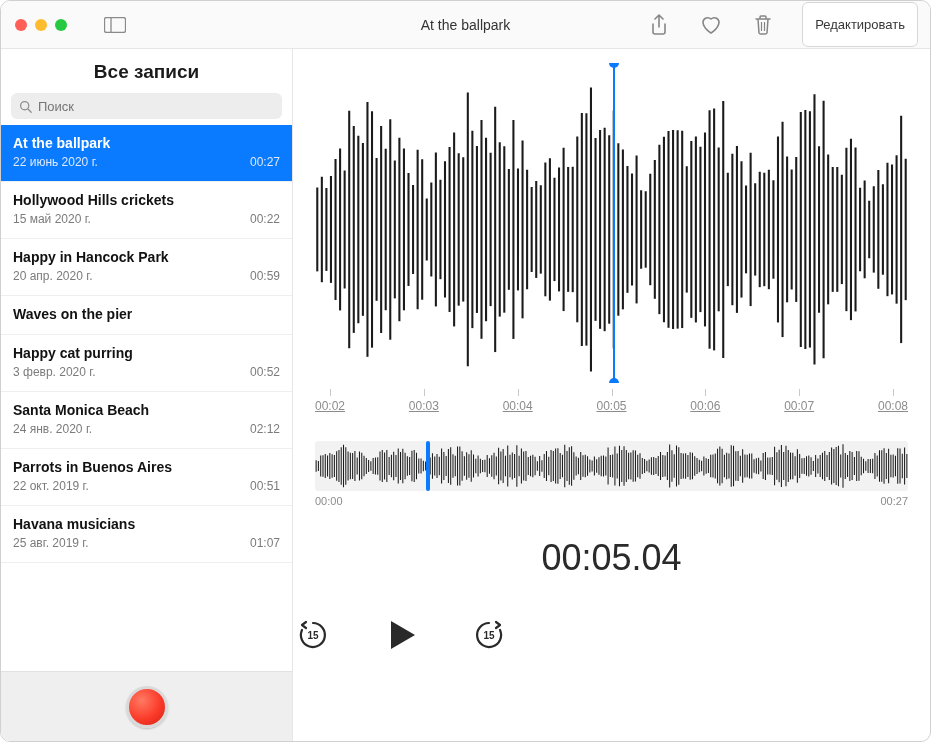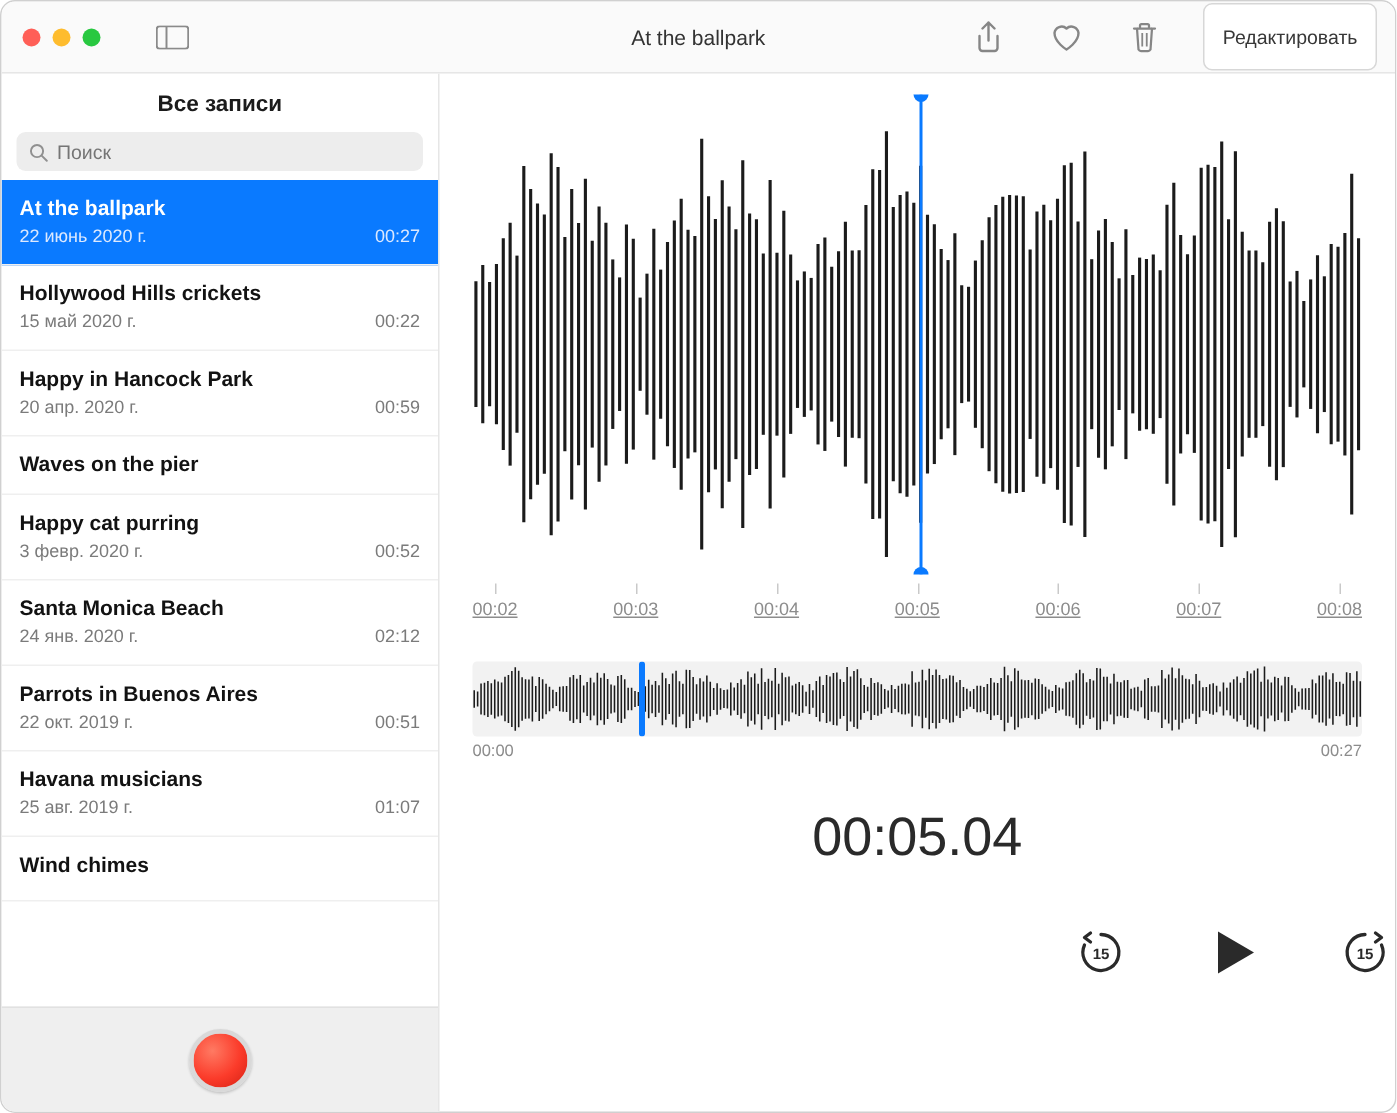--- a/index.html
+++ b/index.html
@@ -13,21 +13,21 @@
   .tl-min { background: #febc2e; }
   .tl-max { background: #28c840; }
   .tb-sidebar-btn { margin-left: 34px; width: 28px; height: 24px; display:flex; align-items:center; justify-content:center; color:#8a8a8a; }
   .tb-title { position:absolute; left:0; right:0; text-align:center; font-size:14px; color:#333; pointer-events:none;}
   .tb-right { margin-left:auto; display:flex; align-items:center; gap:26px; padding-right:12px; }
   .tb-right .icon-btn { width:26px; height:26px; display:flex; align-items:center; justify-content:center; color:#868686;}
   .edit-btn { border:1px solid #d7d7d7; border-radius:6px; padding:14px 12px; font-size:13px; color:#373737; background:#fff;}
   
   .body { flex:1; display:flex; min-height:0;}
   .sidebar { width:292px; background:#fff; border-right:1px solid #e6e6e6; display:flex; flex-direction:column; }
-  .sidebar-title { text-align:center; font-weight:700; font-size:15px; padding:12px 16px 10px; color:#1b1b1b;}
+  .sidebar-title { text-align:center; font-weight:700; font-size:19px; padding:12px 16px 10px; color:#1b1b1b;}
   .search-wrap { padding:0 10px 6px; }
   .search { display:flex; align-items:center; height:26px; background:#ededed; border-radius:6px; padding:0 8px; gap:6px; color:#909090;}
   .search input { flex:1; border:none; outline:none; background:transparent; font-size:13px; color:#333;}
   .list { flex:1; overflow:hidden; }
   .item { padding:10px 12px 12px; border-bottom:1px solid #efefef; }
   .item.selected { background:#0a7aff; color:#fff; }
   .item .name { font-weight:700; font-size:14px; color:#121212;}
   .item.selected .name { color:#fff; }
   .item .meta { display:flex; justify-content:space-between; font-size:12px; color:#7b7b7b; margin-top:4px;}
   .item.selected .meta { color:#dce9ff; }
@@ -41,21 +41,21 @@
   .playhead::before, .playhead::after { content:""; position:absolute; left:50%; transform:translateX(-50%); width:10px; height:10px; border-radius:50%; background:#0a7aff;}
   .playhead::before{ top:-5px;} .playhead::after{ bottom:-5px;}
   .ruler { display:flex; justify-content:space-between; font-size:12px; color:#8c8c8c; margin:6px 22px 0 22px; padding-top:0;}
   .ruler span { position:relative; padding-top:10px;text-decoration:underline;}
   .ruler span::before{ content:""; position:absolute; top:0; left:50%; width:1px; height:7px; background:#c9c9c9;}
   .overview-wrap { margin:28px 22px 0 22px; }
   .overview { position:relative; height:50px; background:#f2f2f2; border-radius:3px; overflow:hidden;}
   .overview-playhead { position:absolute; top:0; bottom:0; width:4px; background:#0a7aff; border-radius:2px;}
   .overview-labels { display:flex; justify-content:space-between; font-size:11px; color:#8c8c8c; margin-top:4px;}
   .time-display { text-align:center; font-size:36px; font-weight:400; color:#2a2a2a; margin-top:30px; font-variant-numeric:tabular-nums;}
-  .controls { display:flex; justify-content:flex-end; align-items:center; gap:48px; margin-top:36px;}
+  .controls { display:flex; justify-content:flex-start; align-items:center; gap:48px; margin-top:36px;}
   .ctrl { width:40px; height:40px; display:flex; align-items:center; justify-content:center; color:#2a2a2a;}
   .play svg { width:36px; height:36px;}
   svg { display:block; }
 </style>
 </head>
 <body>
 
 <div class="window">
 
   <div class="titlebar">
@@ -151,27 +151,20 @@
             <div class="meta">
               <span>22 окт. 2019 г.</span>
               <span>00:51</span>
             </div>
           </div>
           <div class="item">
             <div class="name">Havana musicians</div>
             <div class="meta">
               <span>25 авг. 2019 г.</span>
               <span>01:07</span>
-            </div>
-          </div>
-          <div class="item">
-            <div class="name">Wind chimes</div>
-            <div class="meta">
-              <span></span>
-              <span></span>
             </div>
           </div>
         </div>
       <div class="record-bar">
         <div class="record-btn"></div>
       </div>
     </div>
 
     <div class="main">
       <div class="wave-large-wrap">

